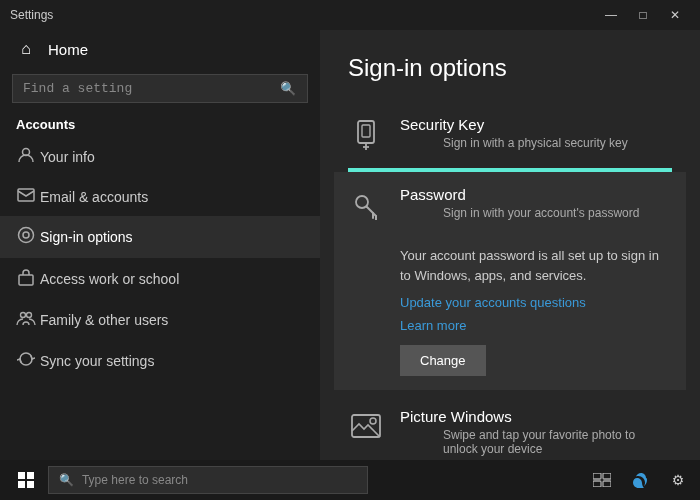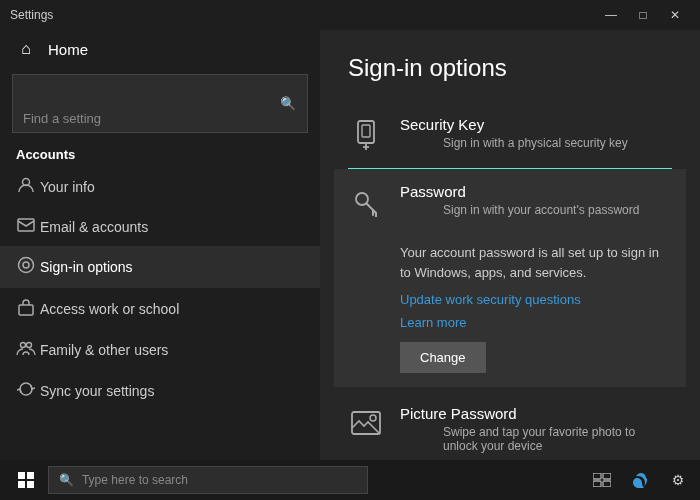--- a/index.html
+++ b/index.html
@@ -80,22 +80,21 @@
       padding: 6px 10px;
       gap: 8px;
     }
     .search-box input {
       background: transparent;
       border: none;
       outline: none;
       color: #ccc;
       font-size: 13px;
       flex: 1;
-      font-family: Liberation Sans, sans-serif;
-      margin-top: 30px;
+      font-family: Liberation Mono, monospace;
     }
     .search-box input::placeholder { color: #888; }
 
     .sidebar-section-header {
       padding: 6px 16px 4px 16px;
       font-size: 13px;
       font-weight: 700;
       color: #fff;
     }
 
@@ -131,21 +130,21 @@
       margin-bottom: 20px;
       color: #fff;
     }
 
     
     .option-item {
       display: flex;
       align-items: flex-start;
       gap: 16px;
       padding: 14px 0;
-      border-bottom: 1px solid #5eead4;
+      border-bottom: 4px solid #5eead4;
     }
     .option-item.expanded {
       flex-direction: column;
       background: #323232;
       padding: 14px;
       border: none;
       margin: 0 -14px;
     }
     .option-item.expanded .option-header {
       display: flex;
@@ -388,38 +387,38 @@
             <line x1="24" y1="24" x2="24" y2="28" stroke="#aaa" stroke-width="2" stroke-linecap="round"></line>
           </svg>
         </div>
         <div class="option-text">
           <div class="option-title">Password</div>
           <div class="option-desc">Sign in with your account's password</div>
         </div>
       </div>
       <div class="option-body">
         <p>Your account password is all set up to sign in to Windows, apps, and services.</p>
-        <a>Update work security questions</a>
+        <a>Update your accounts questions</a>
         <a>Learn more</a>
         <div style="display:flex;justify-content:flex-start;margin-top:6px;">
           <button class="change-btn">Change</button>
         </div>
       </div>
     </div>
 
     <div class="option-item" style="margin-top:4px;">
       <div class="option-icon">
         <svg width="30" height="28" viewBox="0 0 30 28" fill="none">
           <rect x="1" y="1" width="28" height="22" rx="2" stroke="#aaa" stroke-width="1.8"></rect>
           <path d="M1 17l7-7 5 5 4-4 12 12" stroke="#aaa" stroke-width="1.6"></path>
           <circle cx="22" cy="7" r="3" stroke="#aaa" stroke-width="1.5"></circle>
         </svg>
       </div>
       <div class="option-text">
-        <div class="option-title">Picture Password</div>
+        <div class="option-title">Picture Windows</div>
         <div class="option-desc">Swipe and tap your favorite photo to unlock your device</div>
       </div>
     </div>
   </div>
 </div>
 
 <div class="taskbar">
   <div class="taskbar-start">
     <svg width="16" height="16" viewBox="0 0 16 16" fill="white">
       <rect x="0" y="0" width="7" height="7"></rect>

